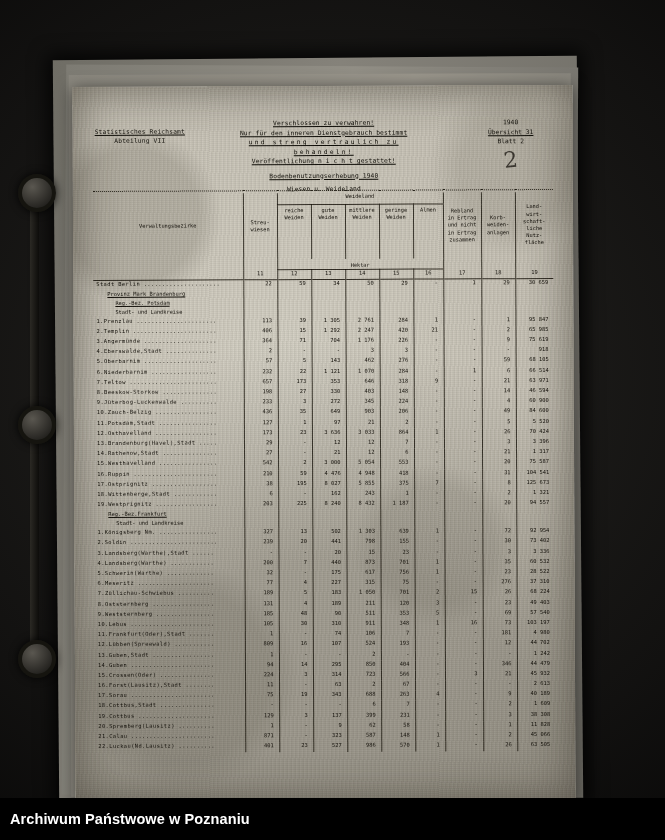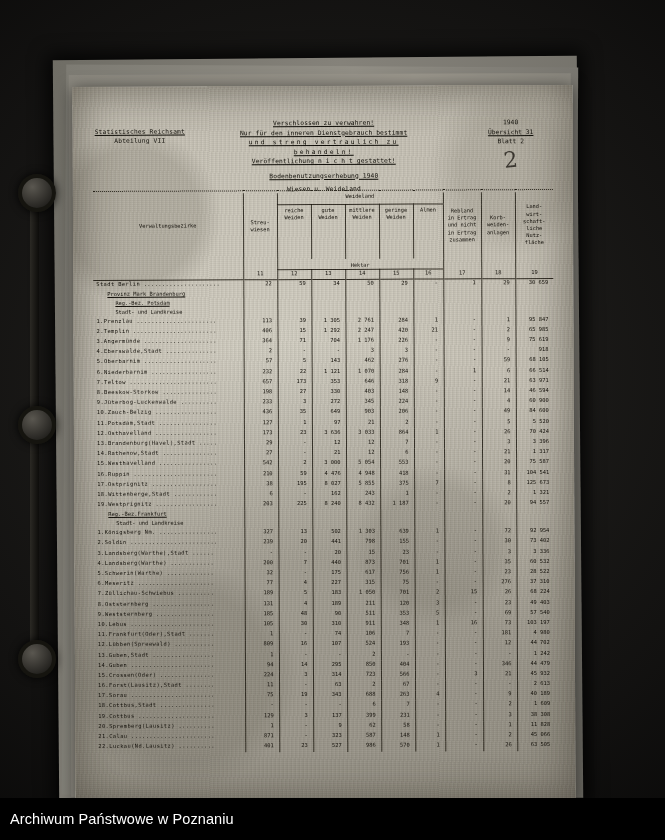--- a/index.html
+++ b/index.html
@@ -88,21 +88,21 @@
 
   
   .grain{position:absolute;inset:0;pointer-events:none;opacity:.30;
     background-image:repeating-linear-gradient(0deg, rgba(0,0,0,.10) 0 1px, rgba(255,255,255,.06) 1px 2px),
                      repeating-linear-gradient(90deg, rgba(0,0,0,.07) 0 1px, rgba(255,255,255,.05) 1px 2px);}
 
   
   .wm{position:absolute;left:0;bottom:0;width:665px;height:42px;background:#000;
       display:flex;align-items:center;}
   .wm span{color:#fff;font-family:"Liberation Sans","DejaVu Sans",sans-serif;
-      font-size:14.5px;font-weight:normal;padding-left:10px;letter-spacing:.1px;}
+      font-size:14.5px;font-weight:bold;padding-left:10px;letter-spacing:.1px;}
 </style>
 </head>
 <body>
 
 <div id="scan">
   <div class="surround"></div>
 
   <div class="stack s1"></div>
   <div class="stack s2"></div>
   <div class="stack s3"></div>

